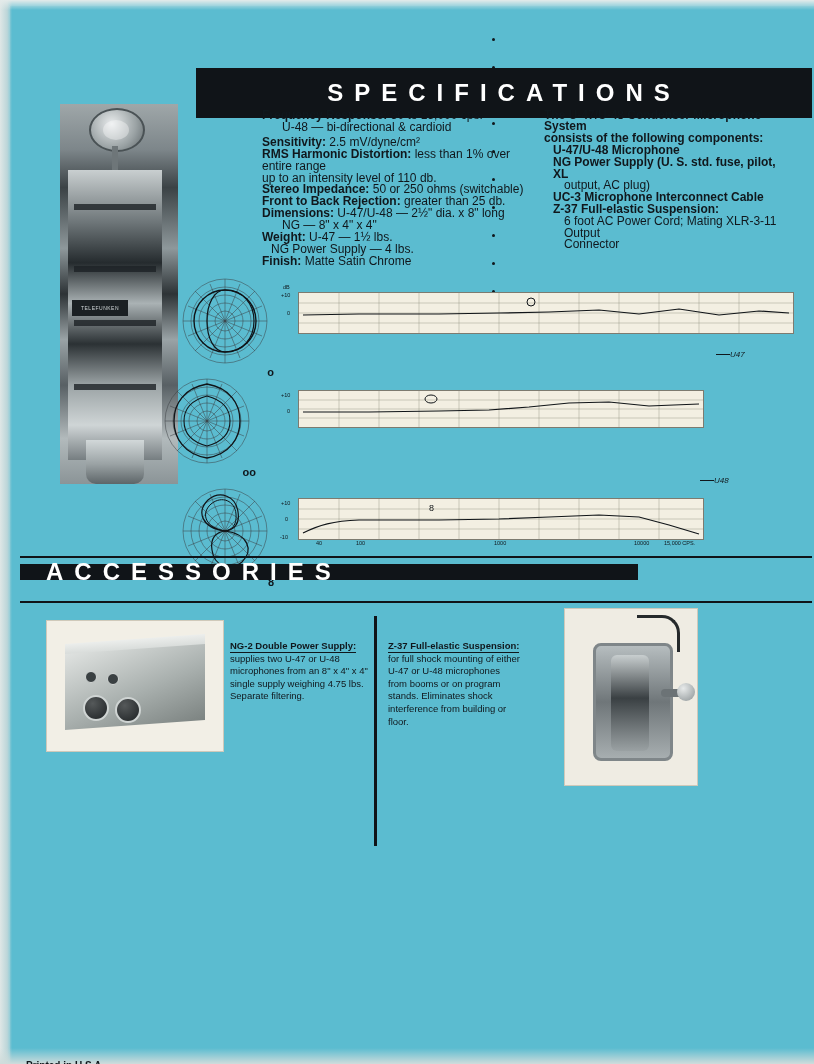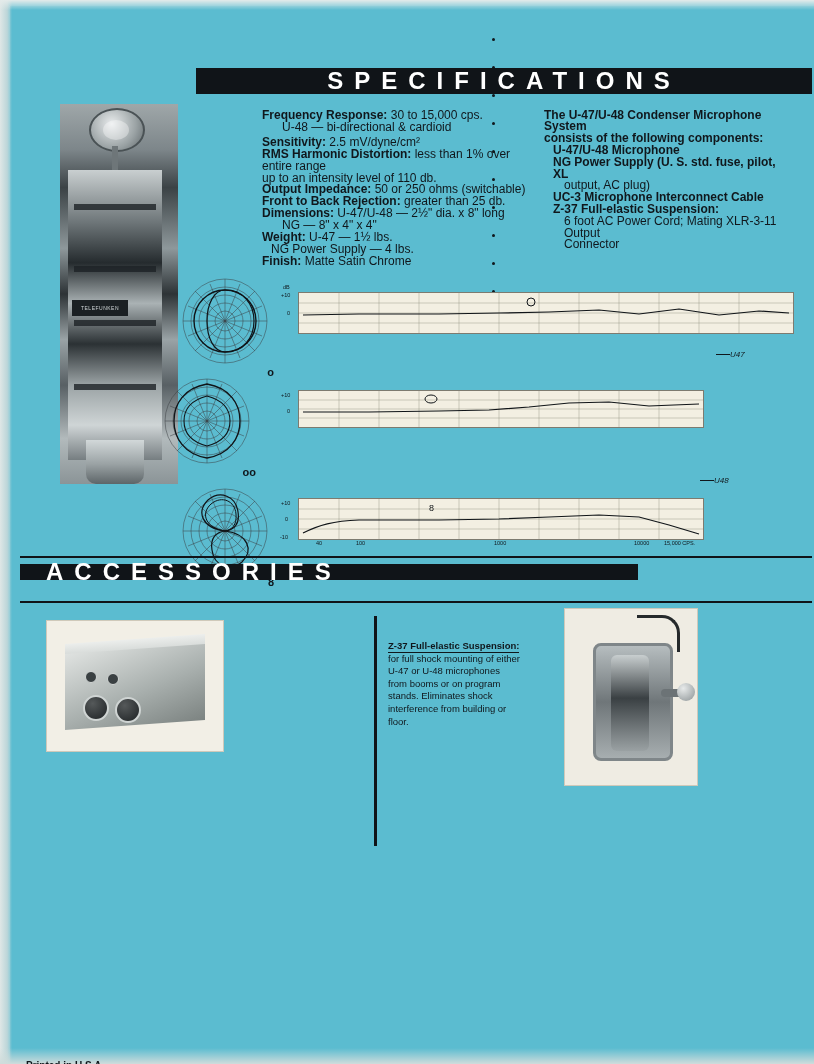--- a/index.html
+++ b/index.html
@@ -32,21 +32,21 @@
 
   
   .bar{
     position:absolute;background:#101418;color:#ffffff;
     display:flex;align-items:center;
   }
   .bar .bar-text{
     font-weight:bold;letter-spacing:10px;
     font-size:24px;color:#fff;width:100%;text-align:center;
   }
-  #spec-bar{left:196px;top:68px;width:616px;height:26px;}
+  #spec-bar{left:196px;top:68px;width:616px;height:50px;}
   #spec-bar .bar-text{letter-spacing:11px;}
   #acc-bar{left:20px;top:564px;width:618px;height:16px;}
   #acc-bar .bar-text{text-align:left;padding-left:26px;letter-spacing:11px;}
 
   
   .rule{position:absolute;background:#101418;}
   #rule-top{left:20px;top:556px;width:792px;height:2px;}
   #rule-mid{left:20px;top:601px;width:792px;height:2px;}
   #rule-vert{left:374px;top:616px;width:3px;height:230px;}
 
@@ -202,21 +202,21 @@
     <div class="label">TELEFUNKEN</div>
     <div class="base"></div>
   </div>
 
   <div class="spec-col" id="spec-left">
     <p><b>Frequency Response:</b><span> 30 to 15,000 cps.</span></p>
     <p class="ind2"><span>U-48 — bi-directional &amp; cardioid</span></p>
     <p style="margin-top:4px"><b>Sensitivity:</b><span> 2.5 mV/dyne/cm²</span></p>
     <p><b>RMS Harmonic Distortion:</b><span> less than 1% over entire range</span></p>
     <p><span>up to an intensity level of 110 db.</span></p>
-    <p><b>Output Impedance:</b><span> 50 or 250 ohms (switchable)</span></p>
+    <p><b>Stereo Impedance:</b><span> 50 or 250 ohms (switchable)</span></p>
     <p><b>Front to Back Rejection:</b><span> greater than 25 db.</span></p>
     <p><b>Dimensions:</b><span> U-47/U-48 — 2½" dia. x 8" long</span></p>
     <p class="ind2"><span>NG — 8" x 4" x 4"</span></p>
     <p><b>Weight:</b><span> U-47 — 1½ lbs.</span></p>
     <p class="ind1"><span>NG Power Supply — 4 lbs.</span></p>
     <p><b>Finish:</b><span> Matte Satin Chrome</span></p>
   </div>
 
   <div class="spec-col" id="spec-right">
     <p><b>The U-47/U-48 Condenser Microphone System</b></p>
@@ -402,20 +402,24 @@
   </div>
 
   <div id="z37-photo">
     <div class="cable"></div>
     <div class="shock"></div>
     <div class="micbody"></div>
     <div class="arm"></div>
     <div class="ball"></div>
   </div>
 
+  <div class="acc-text" id="acc-ng2">
+    <b class="u">NG-2 Double Power Supply:</b>
+    <span>supplies two U-47 or U-48 microphones from an 8" x 4" x 4" single supply weighing 4.75 lbs. Separate filtering.</span>
+  </div>
 
   <div class="acc-text" id="acc-z37">
     <b class="u">Z-37 Full-elastic Suspension:</b>
     <span>for full shock mounting of either U-47 or U-48 microphones from booms or on program stands. Eliminates shock interference from building or floor.</span>
   </div>
 
 
   <div id="printed">Printed in U.S.A.</div>
 
 </div>

